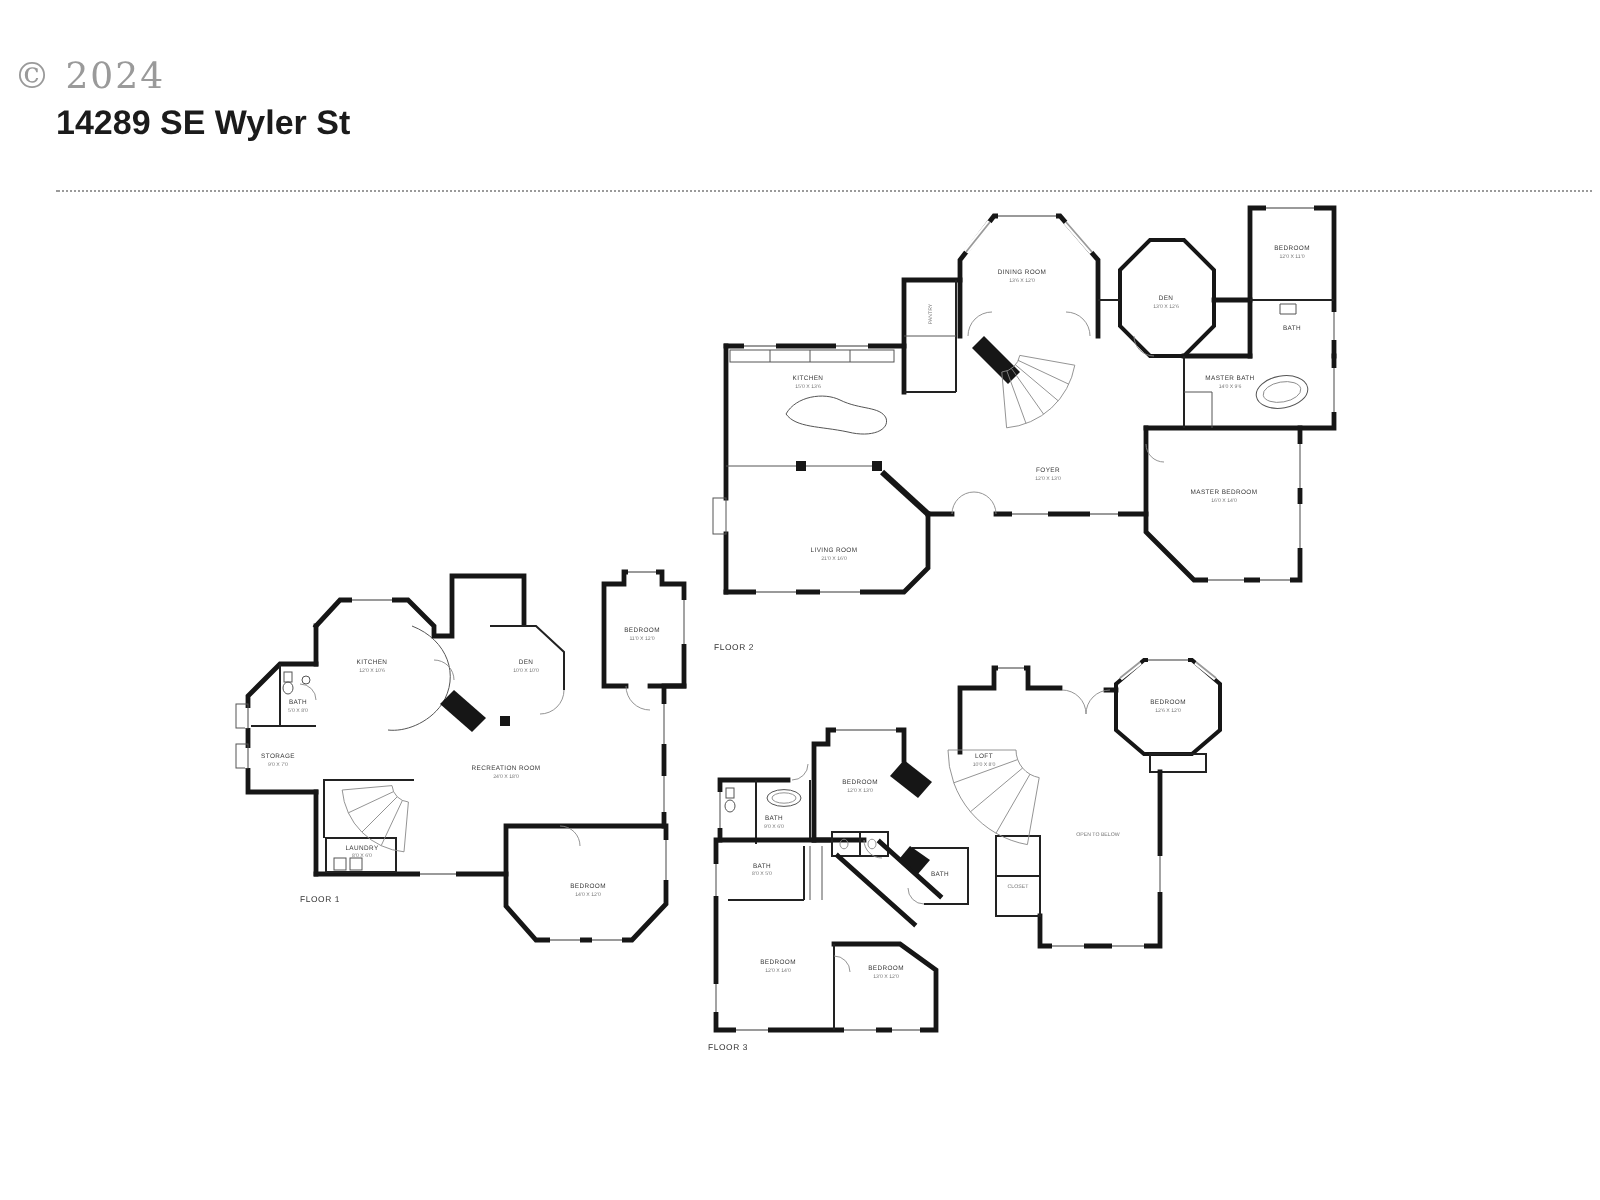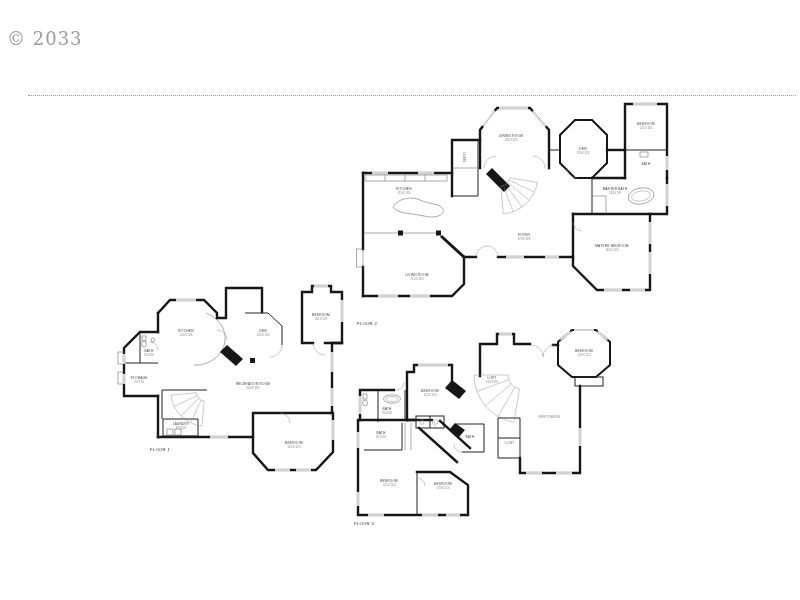--- a/index.html
+++ b/index.html
@@ -22,21 +22,22 @@
   .rl{font-family:"Liberation Sans",sans-serif;font-size:3.2px;fill:#3a3a3a;
       text-anchor:middle;letter-spacing:.2px;}
   .rd{font-family:"Liberation Sans",sans-serif;font-size:2.6px;fill:#777;text-anchor:middle;}
   .cap{font-family:"Liberation Sans",sans-serif;font-size:4.2px;fill:#333;letter-spacing:.3px;}
 </style>
 </head>
 <body>
 
 <div id="sheet">
 
-  <div class="copyright">© 2033</div>
+  <div class="copyright">© 2024</div>
+  <div class="address">14289 SE Wyler St</div>
   <div class="rule"></div>
 
   <svg style="left:355px;top:96px;" width="325" height="235" viewBox="355 96 325 235">
     <g>
       <path class="wx" d="M363,173 H452"></path>
       <path class="wx" d="M363,173 V249 M363,267 V296"></path>
       <path class="wx" d="M363,296 H452 L464,284 V257"></path>
       <path class="wx" d="M452,196 V140 H480"></path>
       <path class="wx" d="M480,168 V130 L497,108 H530 L549,130 V168"></path>
       <path class="wx" d="M464,257 H476 M498,257 H573"></path>

